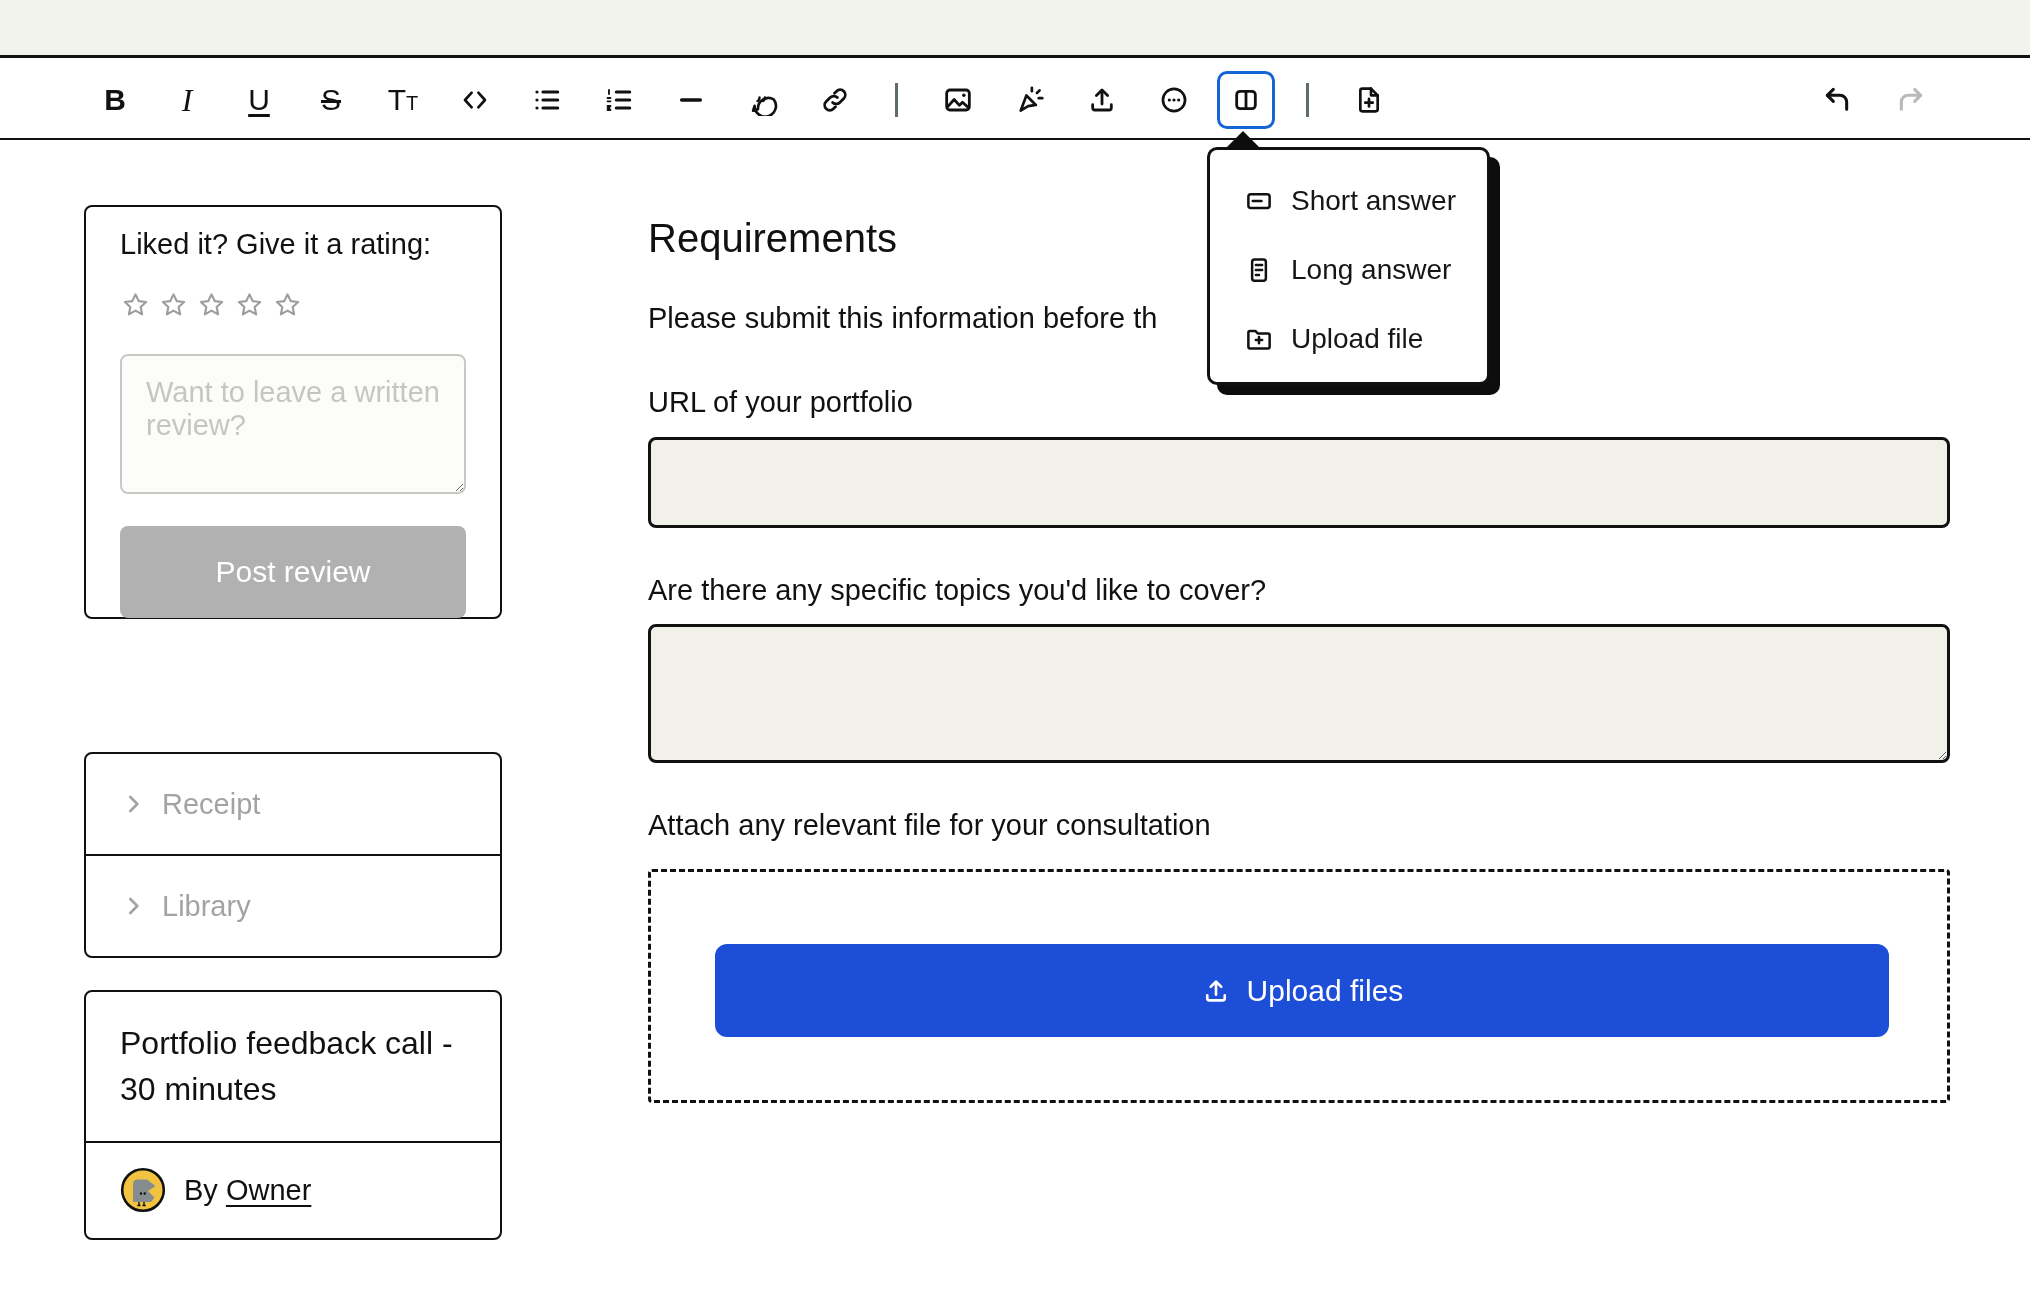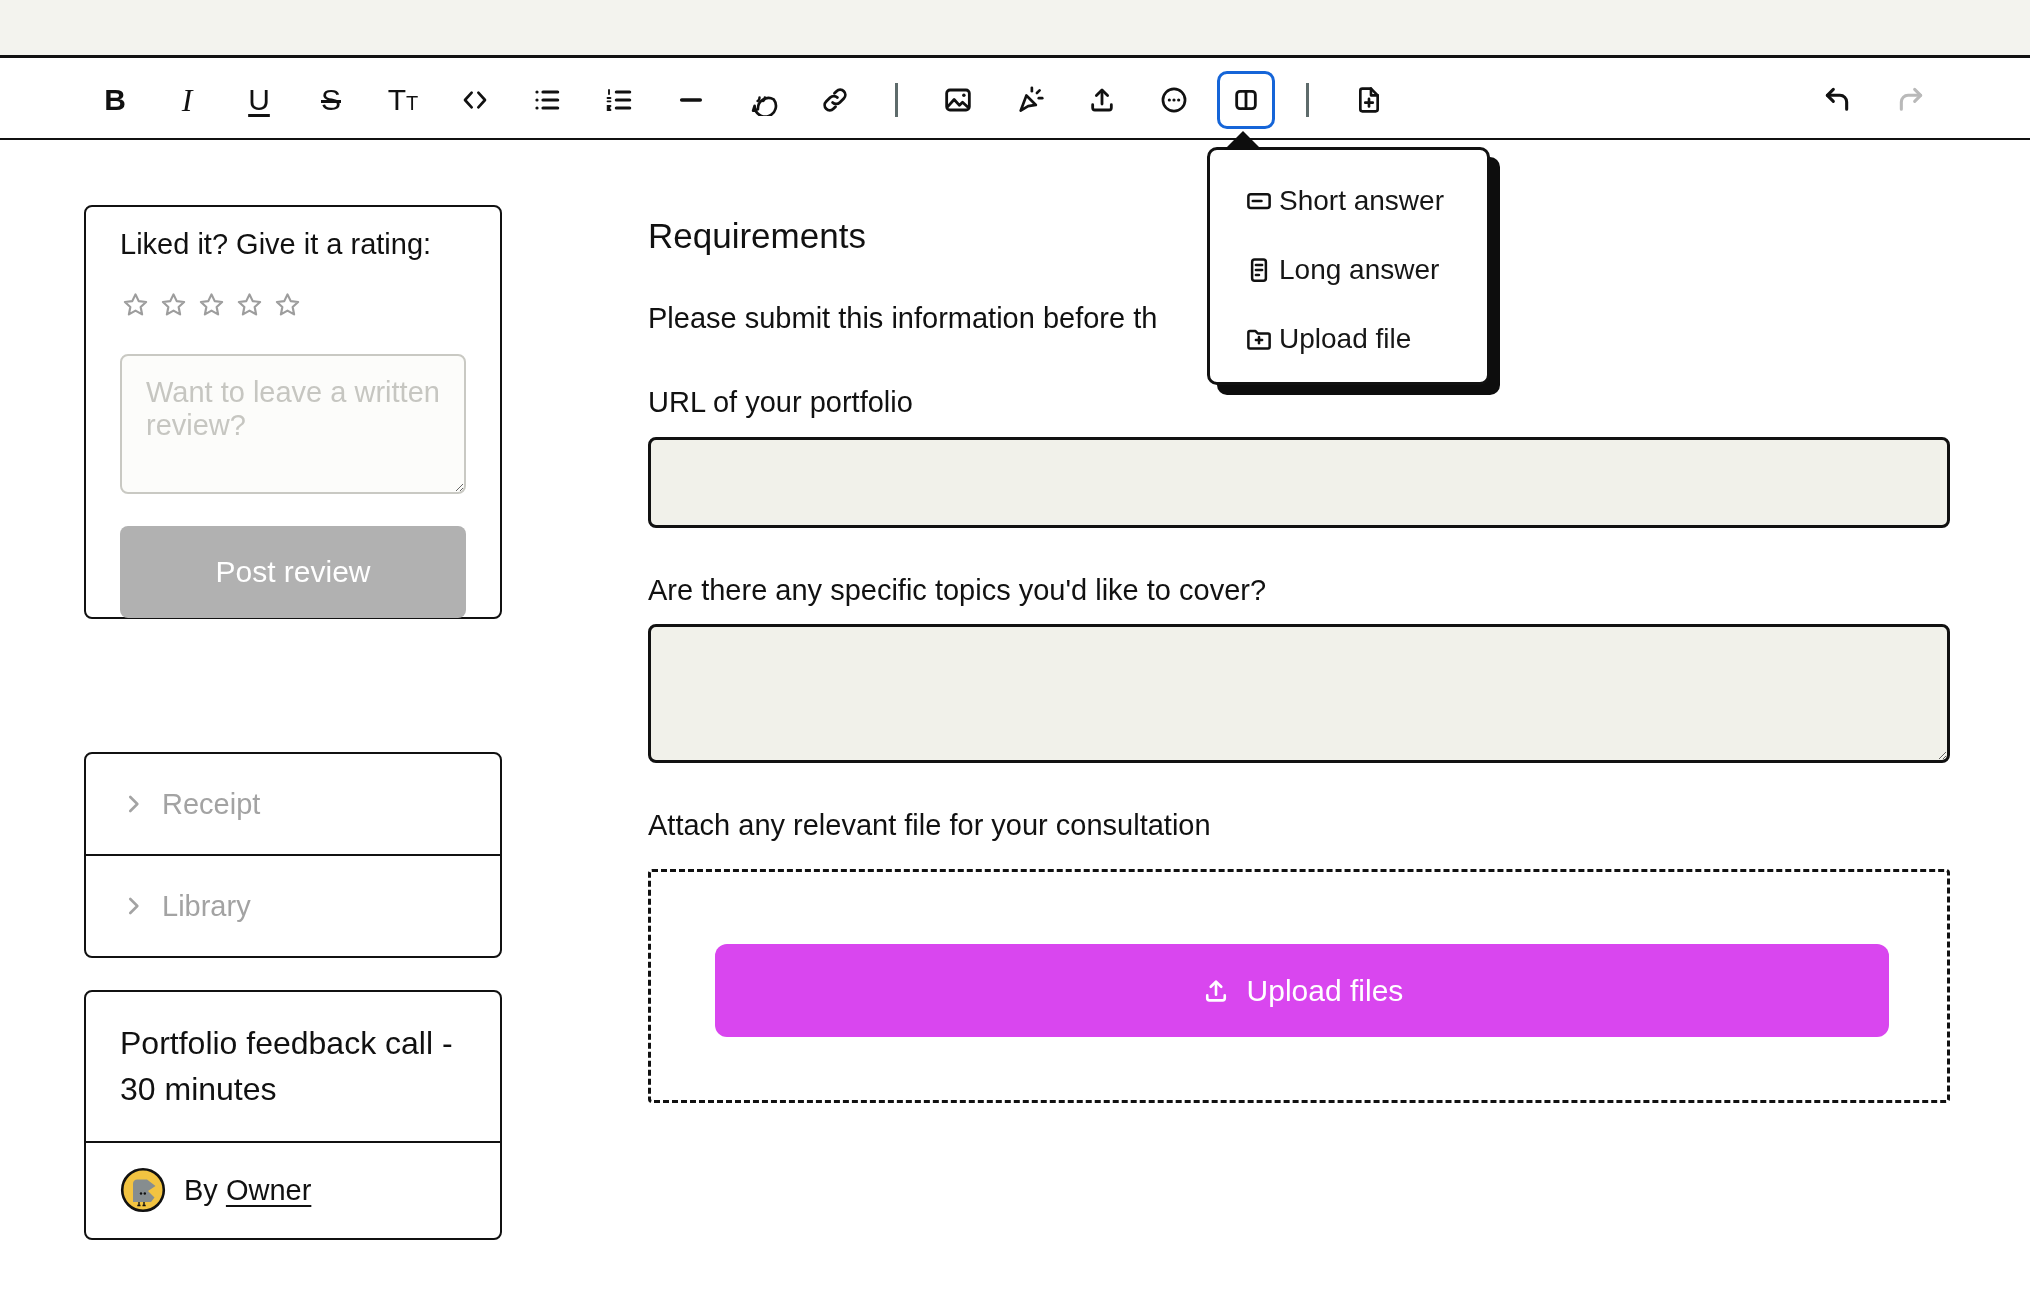--- a/index.html
+++ b/index.html
@@ -61,21 +61,21 @@
     box-shadow: 10px 10px 0 #0d0d0d;
     z-index: 50; padding-top: 16px;
   }
   .dropdown-arrow {
     position: absolute; left: 14px; top: -19px;
     width: 0; height: 0;
     border-left: 19px solid transparent; border-right: 19px solid transparent;
     border-bottom: 19px solid #0d0d0d;
   }
   .dd-item {
-    height: 69px; display: flex; align-items: center; gap: 5px;
+    height: 69px; display: flex; align-items: center; gap: 17px;
     padding-left: 34px; cursor: pointer; font-size: 28px; font-weight: 500;
     color: #161616;
   }
 
   
   .card {
     position: absolute; left: 84px; width: 418px;
     background: #fff; border: 2.5px solid var(--ink); border-radius: 8px;
   }
   .rating-card { top: 205px; height: 414px; padding: 14px 34px; }
@@ -109,42 +109,42 @@
   .service-byline {
     border-top: 2.5px solid var(--ink);
     height: 112px; display: flex; align-items: center; gap: 18px; padding-left: 34px;
     font-size: 29px;
   }
   .owner-link { color: var(--ink); text-decoration: underline; text-underline-offset: 5px; cursor: pointer; }
 
   
   .main { position: absolute; left: 648px; top: 0; width: 1305px; height: 1294px; }
   .main > * { position: absolute; left: 0; }
-  .req-heading { top: 216px; font-size: 35px; font-weight: 500; color: var(--ink); }
+  .req-heading { top: 216px; font-size: 40px; font-weight: 500; color: var(--ink); }
   .intro-text { top: 302px; font-size: 29px; color: var(--ink); white-space: nowrap; }
   .fld-label { top: 0; font-size: 29px; color: var(--ink); }
   .lbl-url { top: 386px; }
   .lbl-topics { top: 574px; }
   .lbl-file { top: 809px; }
   .field-input, .field-textarea {
     width: 1302px; background: var(--fieldbg);
     border: 3px solid var(--ink); border-radius: 8px;
     font-family: "Liberation Sans", sans-serif; font-size: 28px; color: #222;
     padding: 10px 24px;
   }
   .field-input { top: 437px; height: 91px; }
   .field-textarea { top: 624px; height: 139px; resize: both; padding-top: 20px; }
   .upload-zone {
     top: 869px; width: 1302px; height: 234px;
     border: 3px dashed var(--ink); border-radius: 4px; background: #fff;
     cursor: pointer;
   }
   .upload-btn {
     position: absolute; left: 64px; top: 72px; width: 1174px; height: 93px;
-    background: #d946ef; color: #fff; border: none; border-radius: 12px;
+    background: #1d4ed8; color: #fff; border: none; border-radius: 12px;
     font-family: "Liberation Sans", sans-serif; font-size: 30px; font-weight: 500;
     display: flex; align-items: center; justify-content: center; gap: 16px;
     cursor: pointer;
   }
 </style>
 </head>
 <body>
 
 <div class="top-strip"></div>
 

